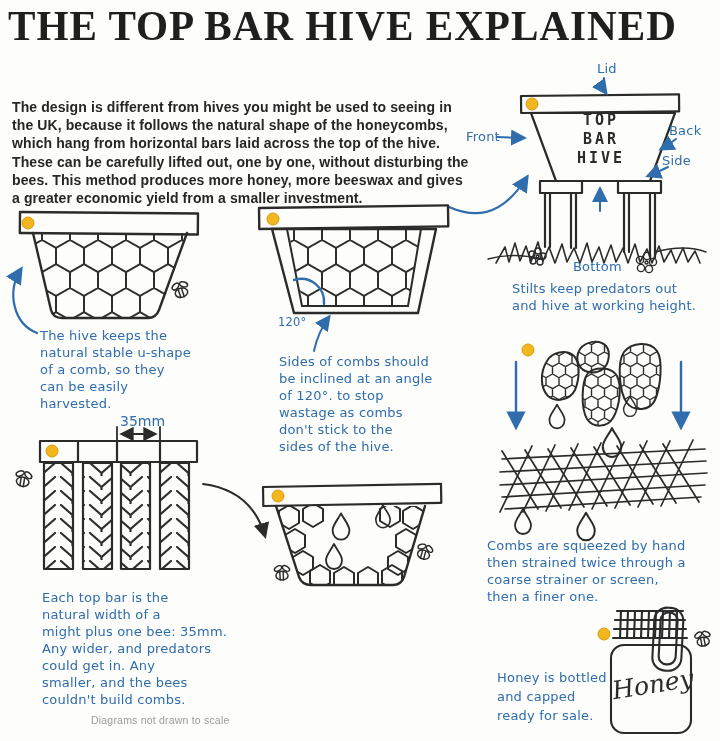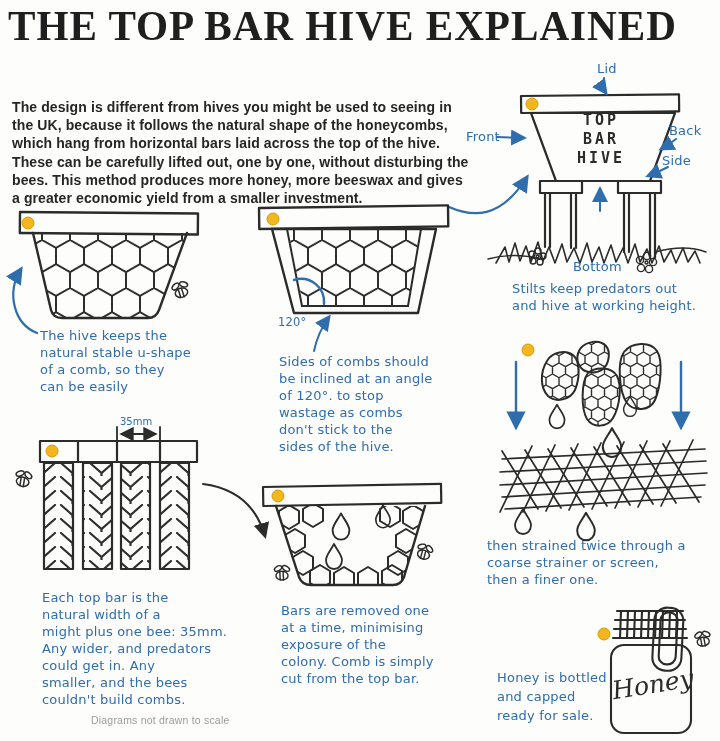--- a/index.html
+++ b/index.html
@@ -24,21 +24,21 @@
     font-size:13px;line-height:17px;letter-spacing:.2px;
   }
   .hand .ln{white-space:nowrap;}
   .hive-label{font-size:13px;line-height:14px;white-space:nowrap;}
   .hive-name{
     left:561px;top:111px;width:80px;text-align:center;
     font-family:"DejaVu Sans Mono",monospace;font-weight:bold;
     font-size:15px;line-height:19px;letter-spacing:3px;color:#2b2b2b;
   }
   .angle{font-size:11.5px;}
-  .measure{font-size:10px;letter-spacing:0;}
+  .measure{font-size:14px;letter-spacing:0;}
   .jar-word{
     left:612px;top:670px;width:80px;text-align:center;
     font-family:"DejaVu Serif",serif;font-style:italic;font-size:25px;color:#2b2b2b;
     transform:rotate(-9deg);
   }
   .footnote{left:43px;top:714px;font-size:10.5px;color:#9b9b9b;letter-spacing:.2px;padding-left:48px;}
 </style>
 </head>
 <body>
 
@@ -244,20 +244,21 @@
   <div class="abs hand" style="left:512px;top:280px;">
     <div class="ln">Stilts keep predators out</div>
     <div class="ln">and hive at working height.</div>
   </div>
 
   <div class="abs hand" style="left:40px;top:327px;">
     <div class="ln">The hive keeps the</div>
     <div class="ln">natural stable u-shape</div>
     <div class="ln">of a comb, so they</div>
     <div class="ln">can be easily</div>
+    <div class="ln">harvested.</div>
   </div>
 
   <div class="abs hand angle" style="left:278px;top:314px;">120°</div>
   <div class="abs hand" style="left:279px;top:353px;">
     <div class="ln">Sides of combs should</div>
     <div class="ln">be inclined at an angle</div>
     <div class="ln">of 120°. to stop</div>
     <div class="ln">wastage as combs</div>
     <div class="ln">don't stick to the</div>
     <div class="ln">sides of the hive.</div>
@@ -267,29 +268,23 @@
   <div class="abs hand" style="left:42px;top:589px;">
     <div class="ln">Each top bar is the</div>
     <div class="ln">natural width of a</div>
     <div class="ln">might plus one bee: 35mm.</div>
     <div class="ln">Any wider, and predators</div>
     <div class="ln">could get in. Any</div>
     <div class="ln">smaller, and the bees</div>
     <div class="ln">couldn't build combs.</div>
   </div>
 
-  <div class="abs hand" style="left:281px;top:602px;">
-    <div class="ln">Bars are removed one</div>
-    <div class="ln">at a time, minimising</div>
-    <div class="ln">exposure of the</div>
-    <div class="ln">colony. Comb is simply</div>
-    <div class="ln">cut from the top bar.</div>
-  </div>
 
   <div class="abs hand" style="left:487px;top:537px;">
+    <div class="ln">Combs are squeezed by hand</div>
     <div class="ln">then strained twice through a</div>
     <div class="ln">coarse strainer or screen,</div>
     <div class="ln">then a finer one.</div>
   </div>
 
   <div class="abs hand" style="left:497px;top:668px;line-height:19px;">
     <div class="ln">Honey is bottled</div>
     <div class="ln">and capped</div>
     <div class="ln">ready for sale.</div>
   </div>

